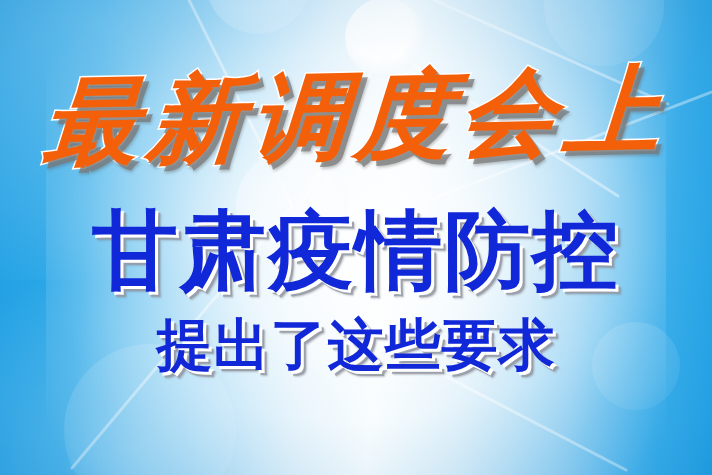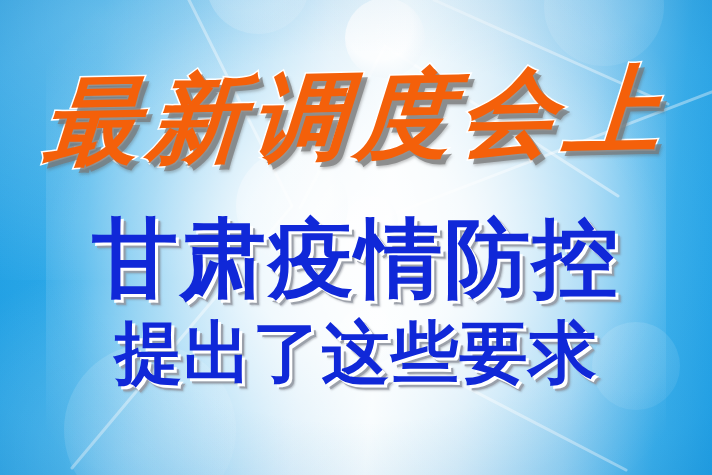--- a/index.html
+++ b/index.html
@@ -114,27 +114,27 @@
     font-family: "DejaVu Sans", "Liberation Sans", sans-serif;
     font-weight: 700;
     color: #1028d8;
     letter-spacing: 2px;
     text-shadow:
         3px 3px 0 #ffffff,
         5px 5px 0 rgba(150,155,165,0.85),
         6px 6px 2px rgba(120,125,135,0.45);
   }
   .line-blue-1 {
-    top: 212px;
+    top: 204px;
     font-size: 86px;
     line-height: 92px;
   }
   .line-blue-2 {
-    top: 306px;
-    font-size: 68px;
+    top: 298px;
+    font-size: 56px;
     line-height: 94px;
     letter-spacing: 1px;
   }
 </style>
 </head>
 <body>
 
 <div id="poster">
 
   <div class="bg-base"></div>

